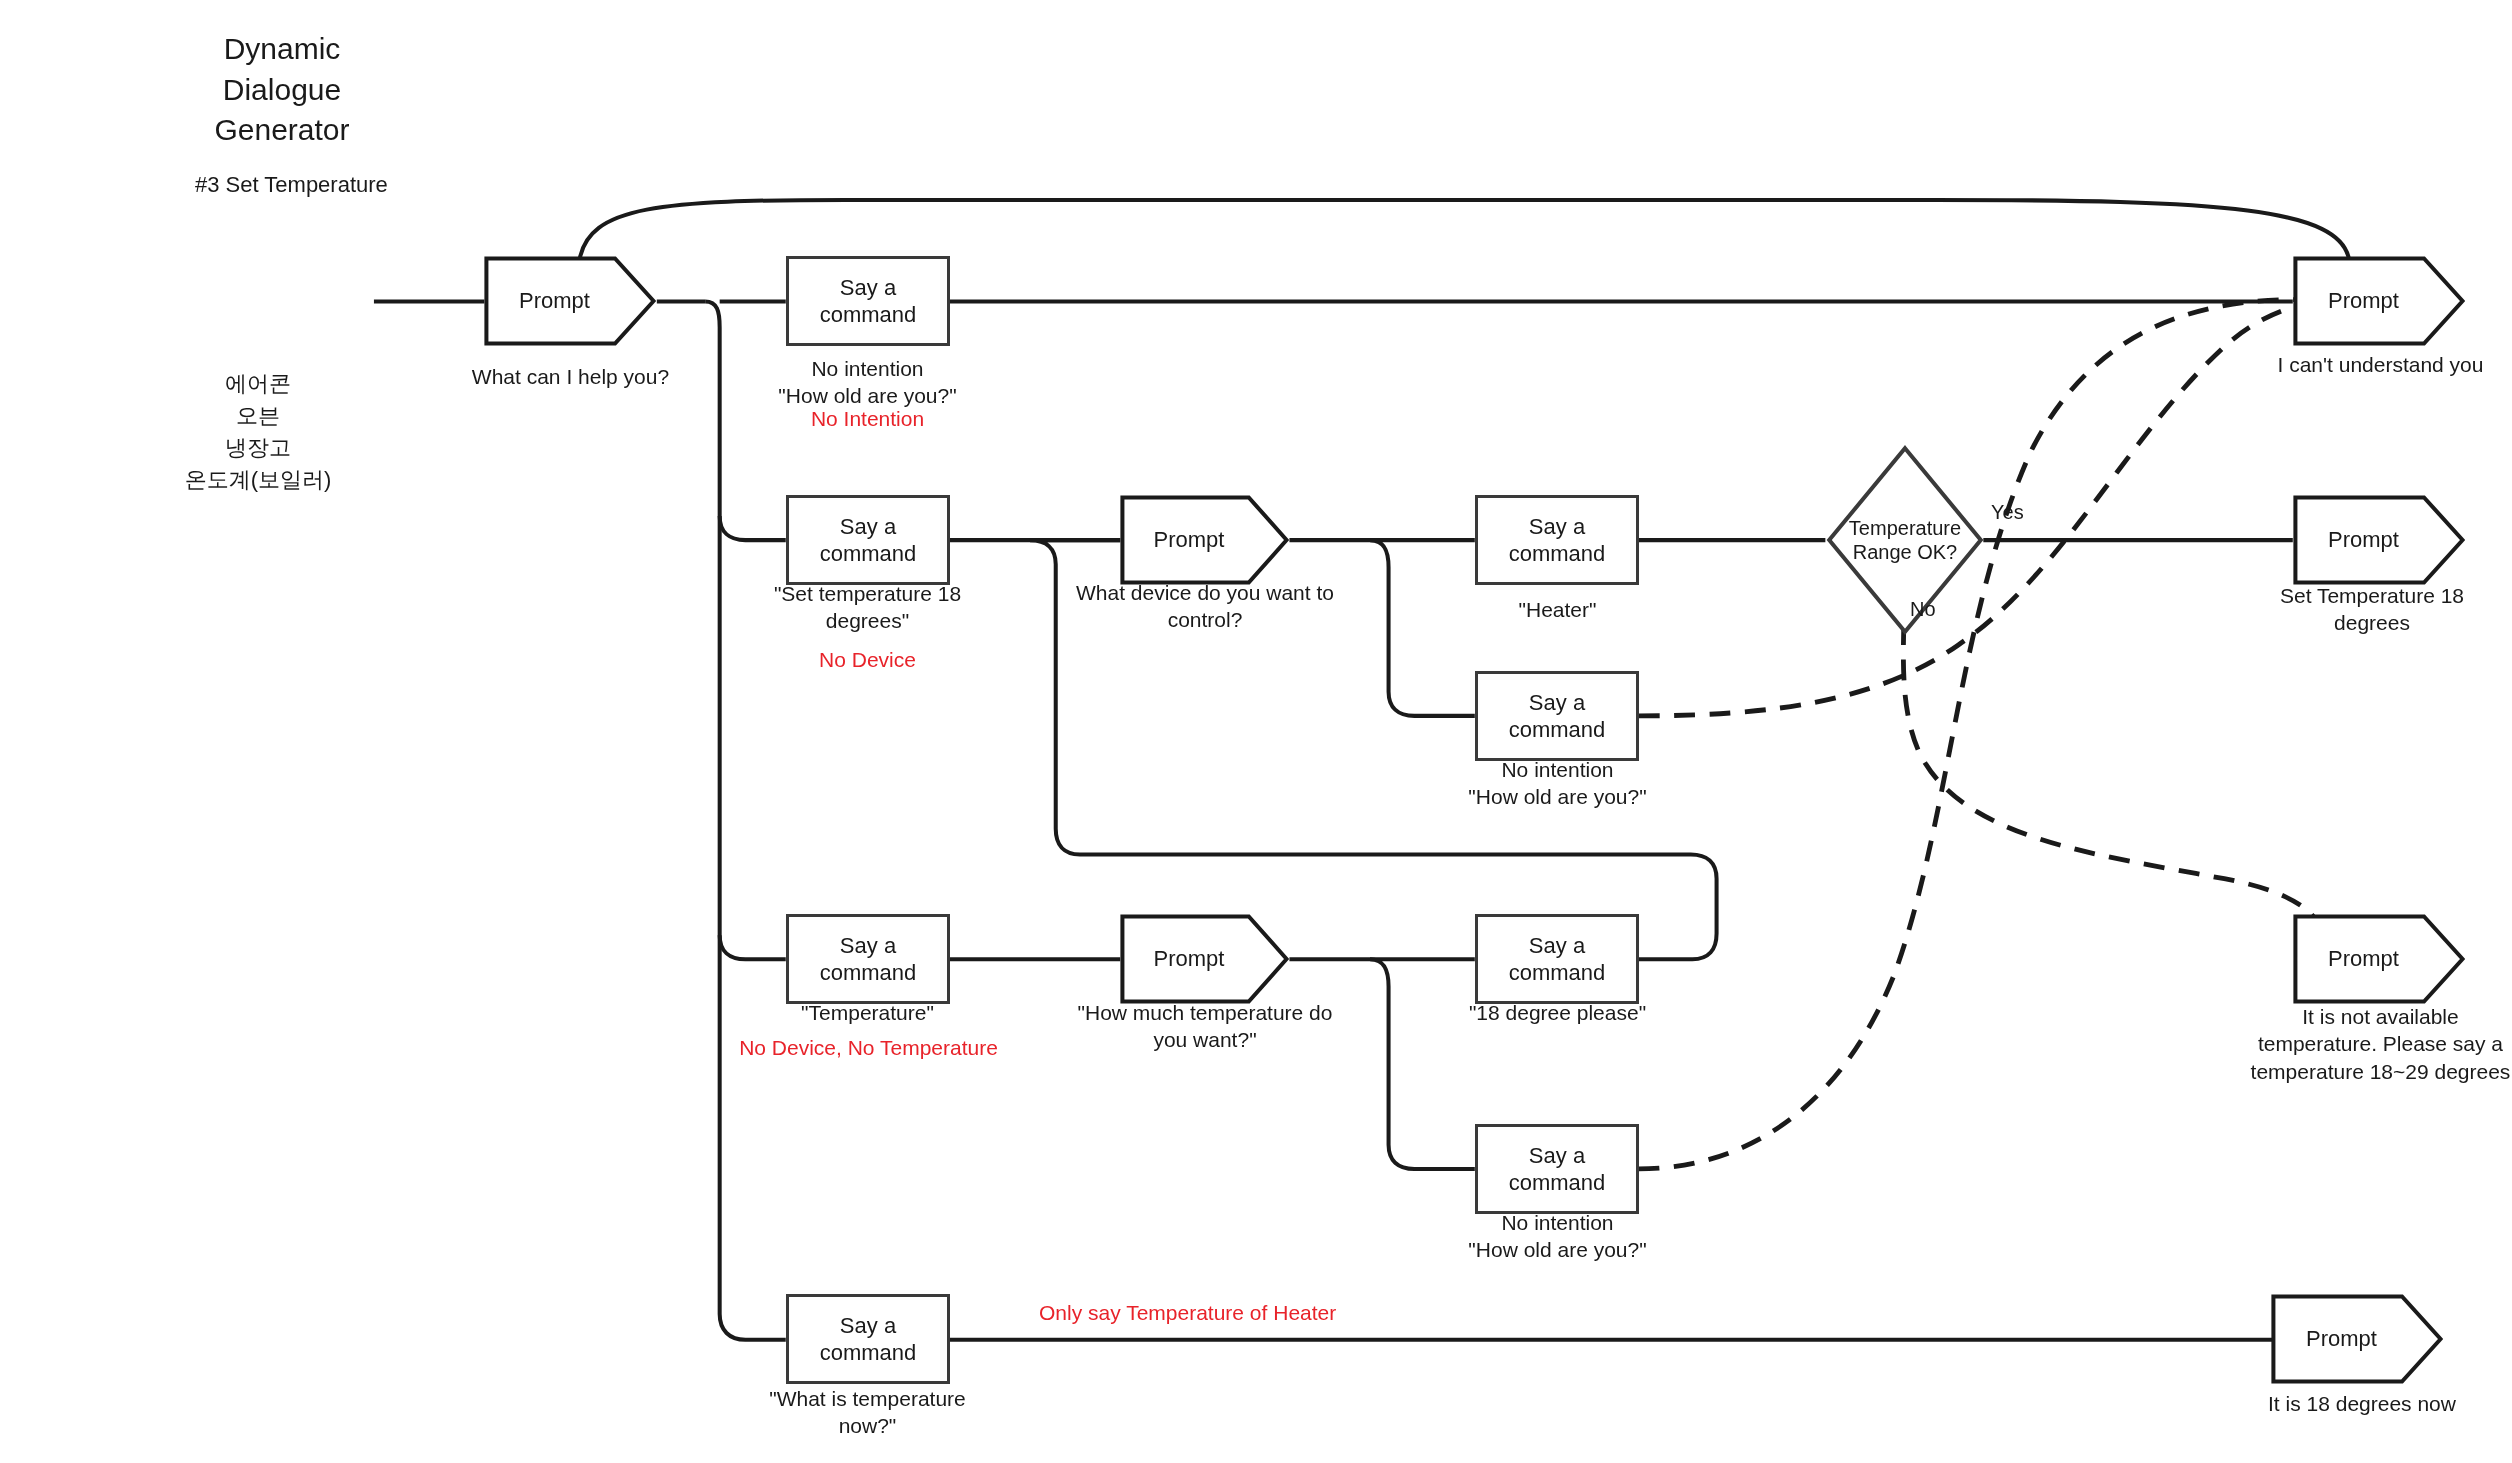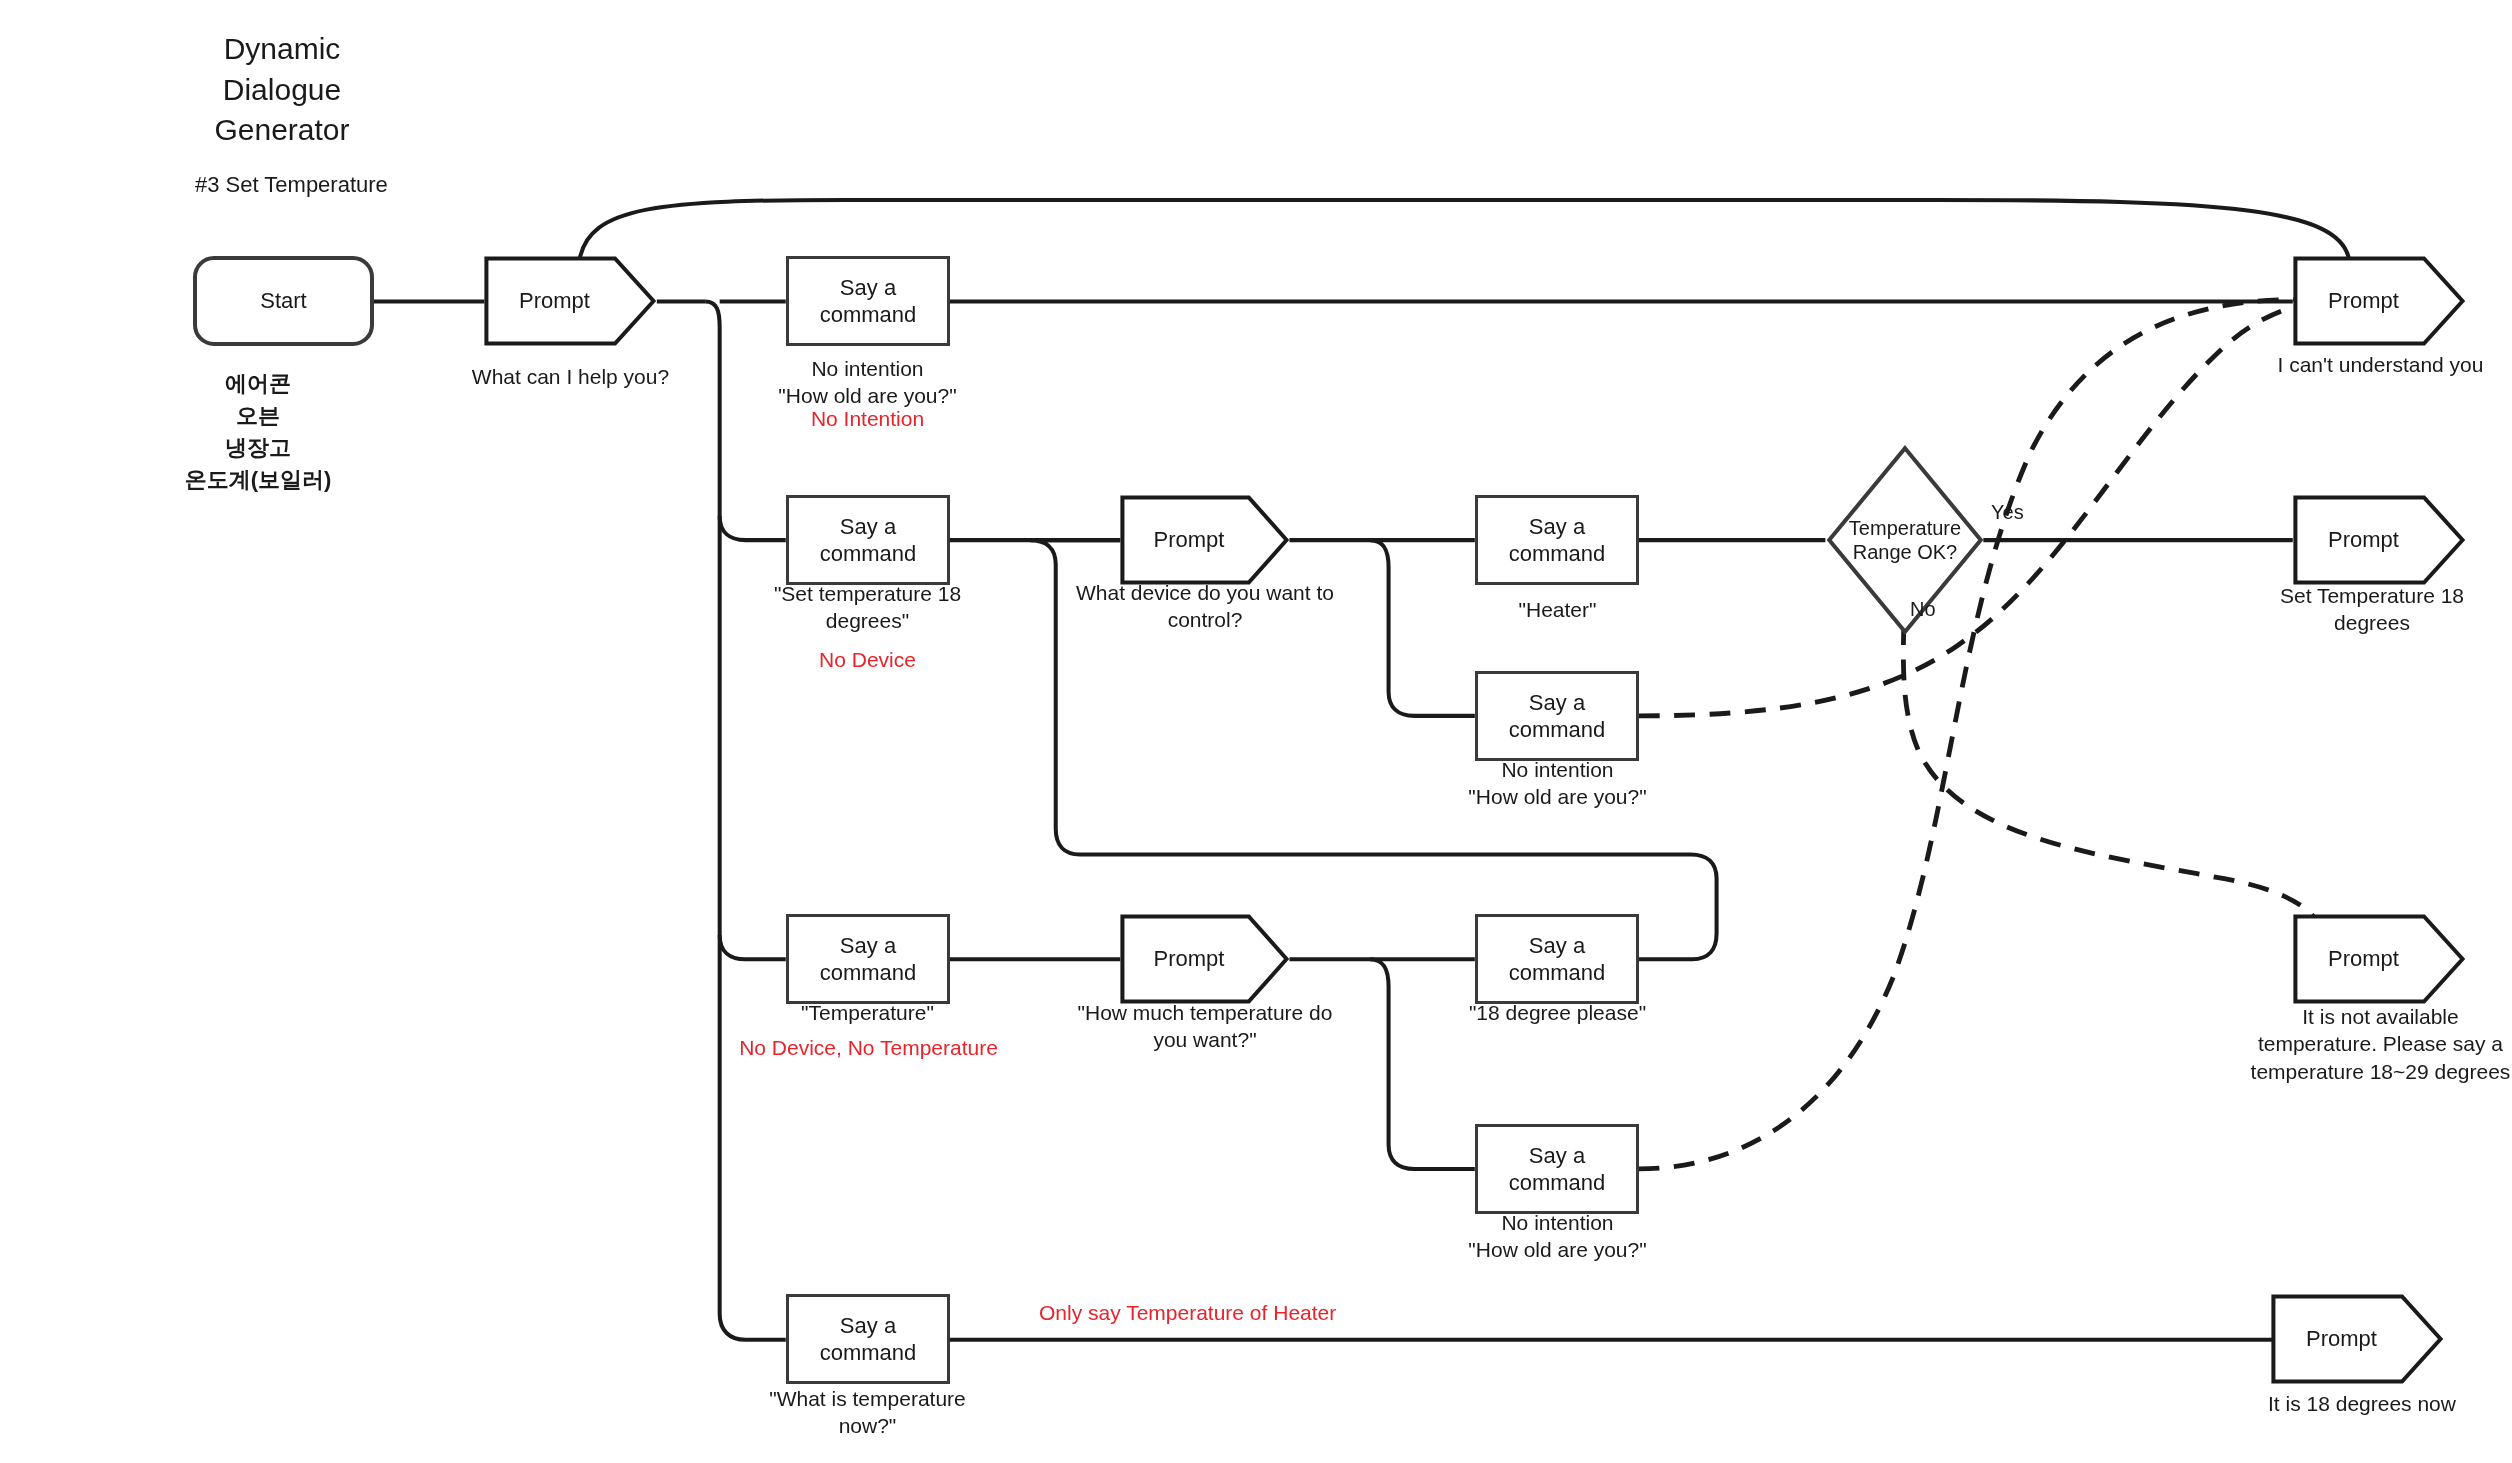--- a/index.html
+++ b/index.html
@@ -171,28 +171,25 @@
       <path d="M 2033 1450 C 2180 1450 2290 1360 2350 1210 C 2420 1020 2430 760 2520 560 C 2600 400 2740 368 2868 372"></path>
 
       <path d="M 2363 730 C 2363 800 2355 870 2380 930 C 2430 1040 2600 1060 2760 1090 C 2840 1105 2878 1130 2885 1165"></path>
     </g>
   </svg>
 
   <div class="title" style="left:161px; top:29px; width:242px;">Dynamic Dialogue Generator</div>
 
   <div class="section-label" style="left:195px; top:172px;">#3 Set Temperature</div>
 
-  <div class="korean" style="left:129px; top:368px; width:258px; white-space:pre-line;font-weight:bold;">에어콘
+  <div class="korean" style="left:129px; top:368px; width:258px; white-space:pre-line;">에어콘
 오븐
 냉장고
 온도계(보일러)</div>
 
-  <div class="node terminator" style="left:193px; top:256px; width:181px; height:90px;">
-    <span>Start</span>
-  </div>
 
   <div class="node prompt" style="left:484px; top:256px; width:172px; height:90px;">
     <svg class="shape" viewBox="0 0 214 112" preserveAspectRatio="none">
       <polygon points="3,3 163,3 211,56 163,109 3,109" fill="#ffffff" stroke="#1a1a1a" stroke-width="5"></polygon>
     </svg>
     <span class="plabel">Prompt</span>
   </div>
   <div class="caption" style="left:444px; top:363px; width:253px;">What can I help you?</div>
 
   <div class="node rect" style="left:786px; top:256px; width:164px; height:90px;">

